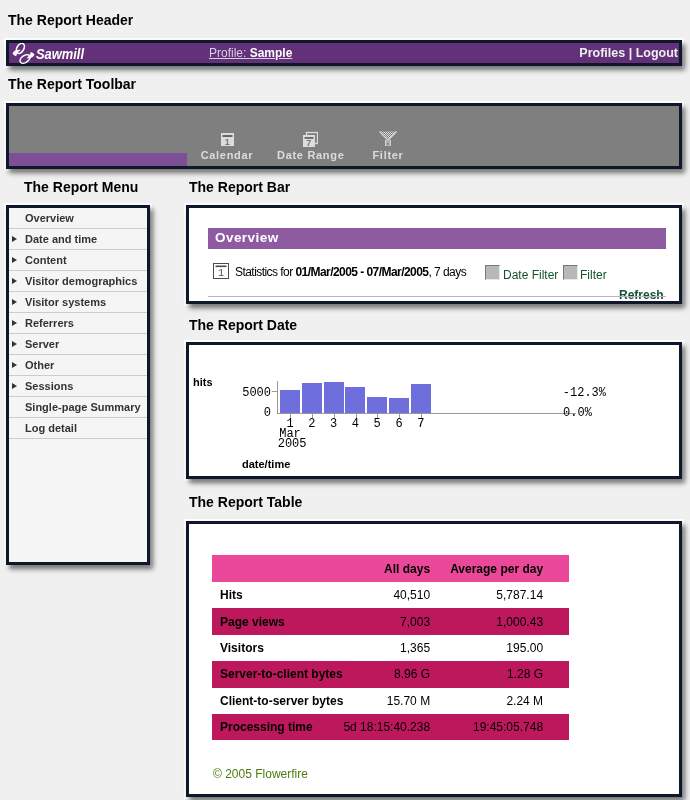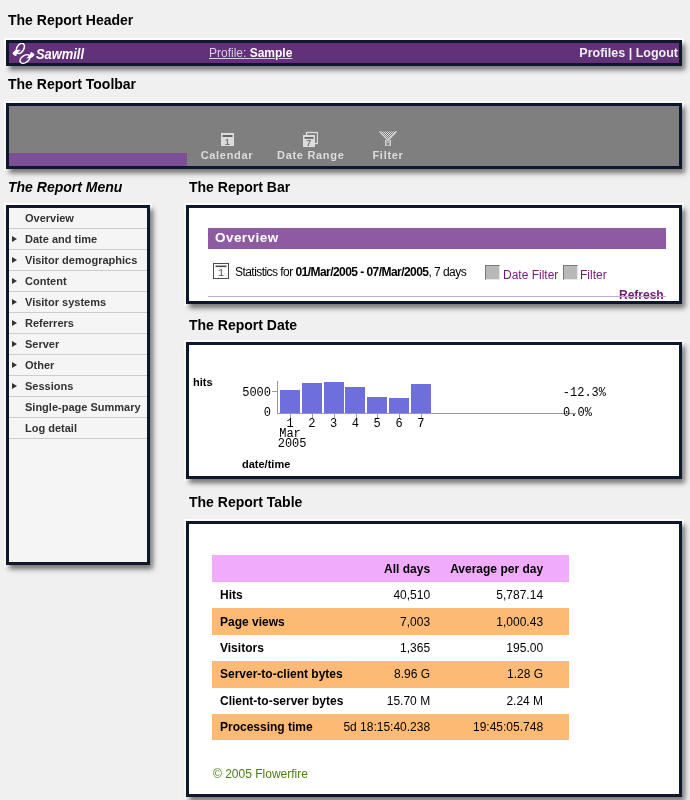--- a/index.html
+++ b/index.html
@@ -29,37 +29,37 @@
       border-left:5px solid #333;border-top:3.5px solid transparent;border-bottom:3.5px solid transparent;}
   
   #rbar{left:186px;top:205px;width:490px;height:93px;}
   #rbar .obar{position:absolute;left:19px;top:20px;width:458px;height:21px;background:#8e5ba3;
       color:#fff;font-weight:bold;font-size:13.5px;line-height:20px;padding-left:7px;box-sizing:border-box;
       letter-spacing:0.45px;}
   #rbar .stat{position:absolute;left:46px;top:57px;font-size:12px;color:#000;line-height:14px;letter-spacing:-0.55px;}
   #rbar .cicon{position:absolute;left:24px;top:55px;}
   .cb{position:absolute;width:13px;height:13px;background:#b8b8b8;border:1px solid #777;
       border-bottom-color:#e8e8e8;border-right-color:#e8e8e8;}
-  #rbar .gtxt{position:absolute;font-size:12px;color:#701a75;line-height:14px;}
+  #rbar .gtxt{position:absolute;font-size:12px;color:#14532d;line-height:14px;}
   #rbar .sep{position:absolute;left:19px;top:88px;width:458px;height:1px;background:#bfaecf;}
   
   #graph{left:186px;top:342px;width:490px;height:131px;}
   #graph .lab{position:absolute;font-size:11px;font-weight:bold;color:#000;line-height:12px;}
   .mono{font-family:"Liberation Mono",monospace;font-size:12px;color:#000;line-height:11px;}
   #graph .bar{position:absolute;background:#6e6edd;}
   #graph .ax{position:absolute;background:#999;}
   #graph .axl{position:absolute;background:#999;}
   
   #tbox{left:186px;top:521px;width:490px;height:270px;}
   #tbox table{position:absolute;left:23px;top:31px;border-collapse:collapse;width:355px;
       font-size:12px;color:#000;}
-  #tbox th{background:#f0abfc;font-weight:bold;text-align:right;height:27px;padding:0;white-space:nowrap;}
+  #tbox th{background:#ec4899;font-weight:bold;text-align:right;height:27px;padding:0;white-space:nowrap;}
   #tbox td{padding:0;height:26.4px;white-space:nowrap;}
   #tbox .r0{background:#fff;}
-  #tbox .r1{background:#fdba74;}
+  #tbox .r1{background:#be185d;}
   #tbox .lc{text-align:left;font-weight:bold;padding-left:8px;width:152px;}
   #tbox .c2{text-align:right;padding-right:20px;width:95px;}
   #tbox .c3{text-align:right;padding-right:26px;}
   #tbox .copy{position:absolute;left:24px;top:243px;font-size:12px;color:#4d7c0f;}
 </style>
 </head>
 <body>
 <div id="page">
   <div class="hd" style="left:8px;top:13px;">The Report Header</div>
 
@@ -108,28 +108,28 @@
           </defs>
         <path d="M0.5,0.5 L17.5,0.5 L9,9.5 Z" fill="url(#chk)"></path>
         <path d="M0.5,0.5 L9,9.5 L17.5,0.5" fill="none" stroke="#d8d8d8" stroke-width="1.2"></path>
         <path d="M6.8,9 L6.8,15 M11.2,9 L11.2,15" stroke="#d8d8d8" stroke-width="1.5" fill="none"></path>
         <path d="M9,10.5 L9,15" stroke="#d8d8d8" stroke-width="1.4" fill="none" stroke-dasharray="1.5,1.7"></path>
       </svg>
       Filter
     </div>
   </div>
 
-  <div class="hd" style="left:8px;top:180px;font-style:italic;">The Report Menu</div>
+  <div class="hd" style="left:24px;top:180px;">The Report Menu</div>
   <div class="hd" style="left:189px;top:180px;">The Report Bar</div>
 
   <div class="box" id="menu">
     <div class="it">Overview</div>
     <div class="it"><span class="ar"></span>Date and time</div>
+    <div class="it"><span class="ar"></span>Content</div>
     <div class="it"><span class="ar"></span>Visitor demographics</div>
-    <div class="it"><span class="ar"></span>Content</div>
     <div class="it"><span class="ar"></span>Visitor systems</div>
     <div class="it"><span class="ar"></span>Referrers</div>
     <div class="it"><span class="ar"></span>Server</div>
     <div class="it"><span class="ar"></span>Other</div>
     <div class="it"><span class="ar"></span>Sessions</div>
     <div class="it">Single-page Summary</div>
     <div class="it">Log detail</div>
   </div>
 
   <div class="box" id="rbar">

